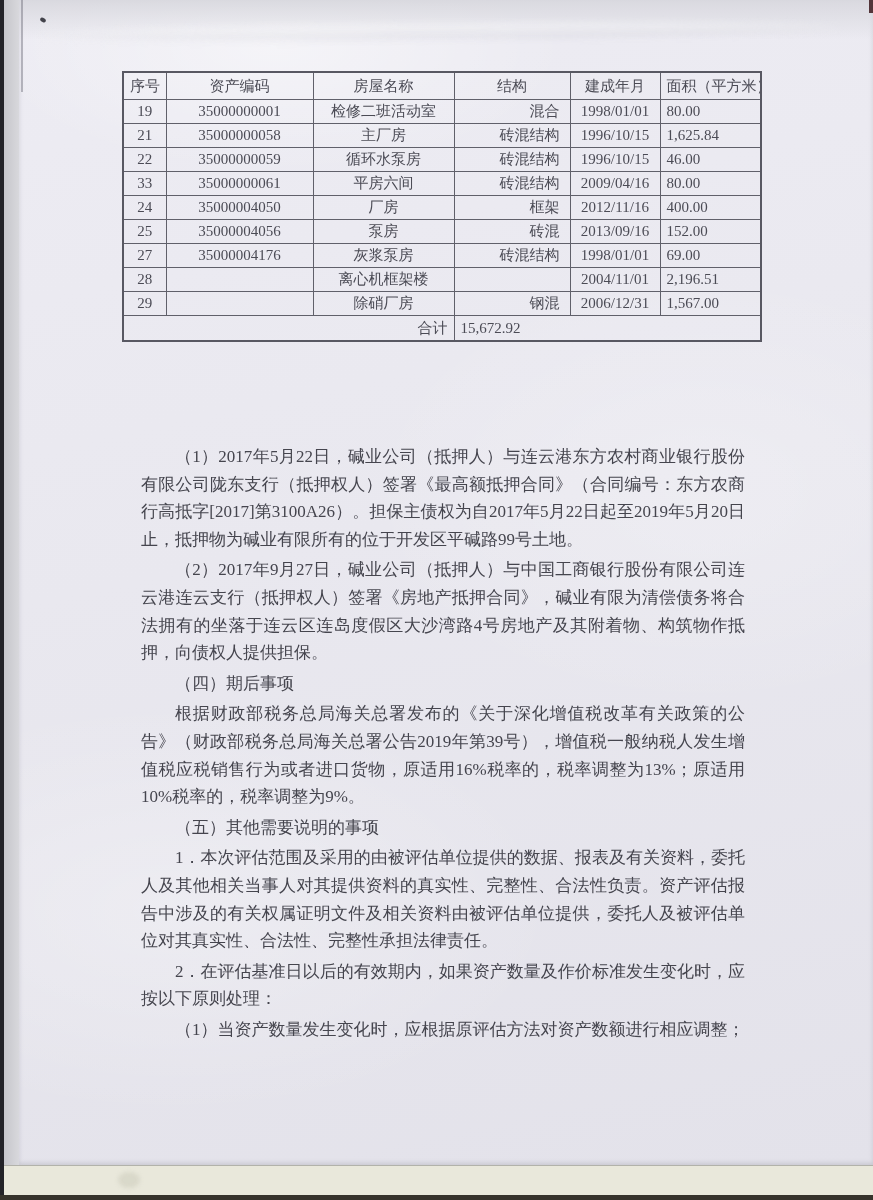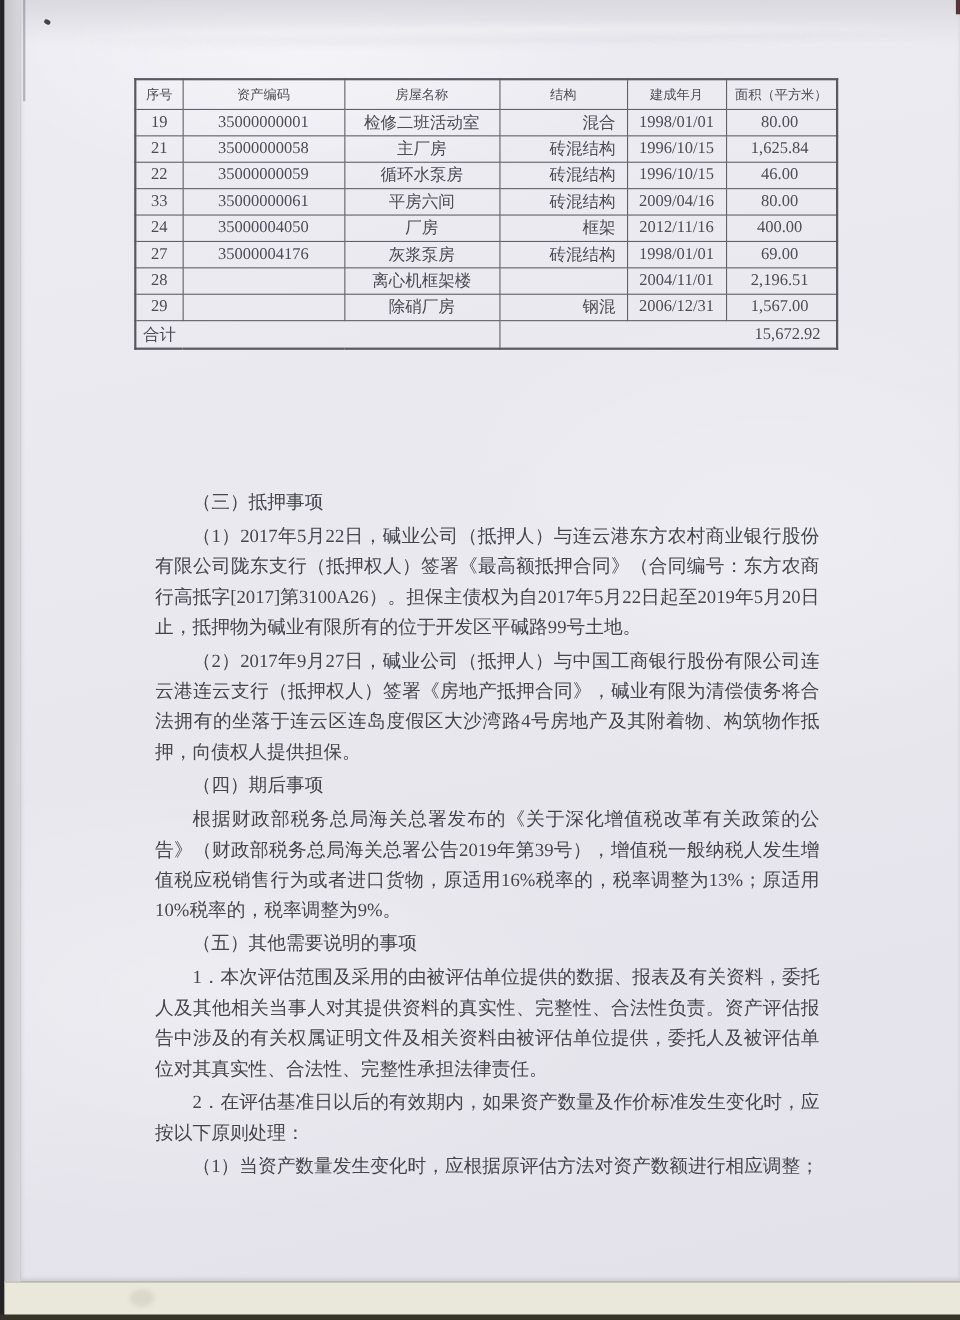--- a/index.html
+++ b/index.html
@@ -30,27 +30,27 @@
     background:#e9e8db;border-top:1px solid #b2b2aa;}
   .bottom-smudge{position:absolute;left:118px;top:1172px;width:22px;height:16px;border-radius:50%;
     background:rgba(170,170,150,.25);filter:blur(2px);}
   .bottom-dark{position:absolute;left:0;top:1195px;width:873px;height:5px;background:#36332b;}
 
   
   table.asset-table{position:absolute;left:122px;top:71px;width:638px;border-collapse:collapse;
     table-layout:fixed;font-size:15px;color:#4b4b55;border:2px solid #585862;}
   .asset-table th,.asset-table td{border:1px solid #60606a;padding:0 6px;font-weight:normal;
     white-space:nowrap;overflow:hidden;}
-  .asset-table th{height:26px;font-size:12px;}
+  .asset-table th{height:26px;font-size:15px;}
   .asset-table td{height:23px;}
   .asset-table td.c{text-align:center;}
-  .asset-table td.r{text-align:center;padding-right:9px;}
+  .asset-table td.r{text-align:left;padding-right:9px;}
   .asset-table td.struct{text-align:right;padding-right:10px;}
-  .asset-table td.total-label{text-align:left;height:24px;}
-  .asset-table td.total-val{text-align:right;padding-right:14px;}
+  .asset-table td.total-label{text-align:right;height:24px;}
+  .asset-table td.total-val{padding-right:14px;}
 
   
   .body-text{position:absolute;left:141px;top:443px;width:604px;font-size:17px;
     line-height:27.6px;color:#45454e;text-align:justify;}
   .body-text p{margin:0;text-indent:2em;}
   .body-text p + p{margin-top:3px;}
 </style>
 </head>
 <body>
 
@@ -119,20 +119,28 @@
     </tr>
     <tr>
       <td class="c">24</td>
       <td class="c">35000004050</td>
       <td class="c">厂房</td>
       <td class="struct">框架</td>
       <td class="c">2012/11/16</td>
       <td class="r">400.00</td>
     </tr>
     <tr>
+      <td class="c">25</td>
+      <td class="c">35000004056</td>
+      <td class="c">泵房</td>
+      <td class="struct">砖混</td>
+      <td class="c">2013/09/16</td>
+      <td class="r">152.00</td>
+    </tr>
+    <tr>
       <td class="c">27</td>
       <td class="c">35000004176</td>
       <td class="c">灰浆泵房</td>
       <td class="struct">砖混结构</td>
       <td class="c">1998/01/01</td>
       <td class="r">69.00</td>
     </tr>
     <tr>
       <td class="c">28</td>
       <td class="c"></td>
@@ -150,21 +158,20 @@
       <td class="r">1,567.00</td>
     </tr>
     <tr>
       <td class="total-label" colspan="3">合计</td>
       <td class="total-val" colspan="3">15,672.92</td>
     </tr>
   </tbody>
     </table>
 
   <div class="body-text">
-    <p>（三）抵押事项</p>
     <p>（1）2017年5月22日，碱业公司（抵押人）与连云港东方农村商业银行股份有限公司陇东支行（抵押权人）签署《最高额抵押合同》（合同编号：东方农商行高抵字[2017]第3100A26）。担保主债权为自2017年5月22日起至2019年5月20日止，抵押物为碱业有限所有的位于开发区平碱路99号土地。</p>
     <p>（2）2017年9月27日，碱业公司（抵押人）与中国工商银行股份有限公司连云港连云支行（抵押权人）签署《房地产抵押合同》，碱业有限为清偿债务将合法拥有的坐落于连云区连岛度假区大沙湾路4号房地产及其附着物、构筑物作抵押，向债权人提供担保。</p>
     <p>（四）期后事项</p>
     <p>根据财政部税务总局海关总署发布的《关于深化增值税改革有关政策的公告》（财政部税务总局海关总署公告2019年第39号），增值税一般纳税人发生增值税应税销售行为或者进口货物，原适用16%税率的，税率调整为13%；原适用10%税率的，税率调整为9%。</p>
     <p>（五）其他需要说明的事项</p>
     <p>1．本次评估范围及采用的由被评估单位提供的数据、报表及有关资料，委托人及其他相关当事人对其提供资料的真实性、完整性、合法性负责。资产评估报告中涉及的有关权属证明文件及相关资料由被评估单位提供，委托人及被评估单位对其真实性、合法性、完整性承担法律责任。</p>
     <p>2．在评估基准日以后的有效期内，如果资产数量及作价标准发生变化时，应按以下原则处理：</p>
     <p>（1）当资产数量发生变化时，应根据原评估方法对资产数额进行相应调整；</p>
   </div>
 </div>

